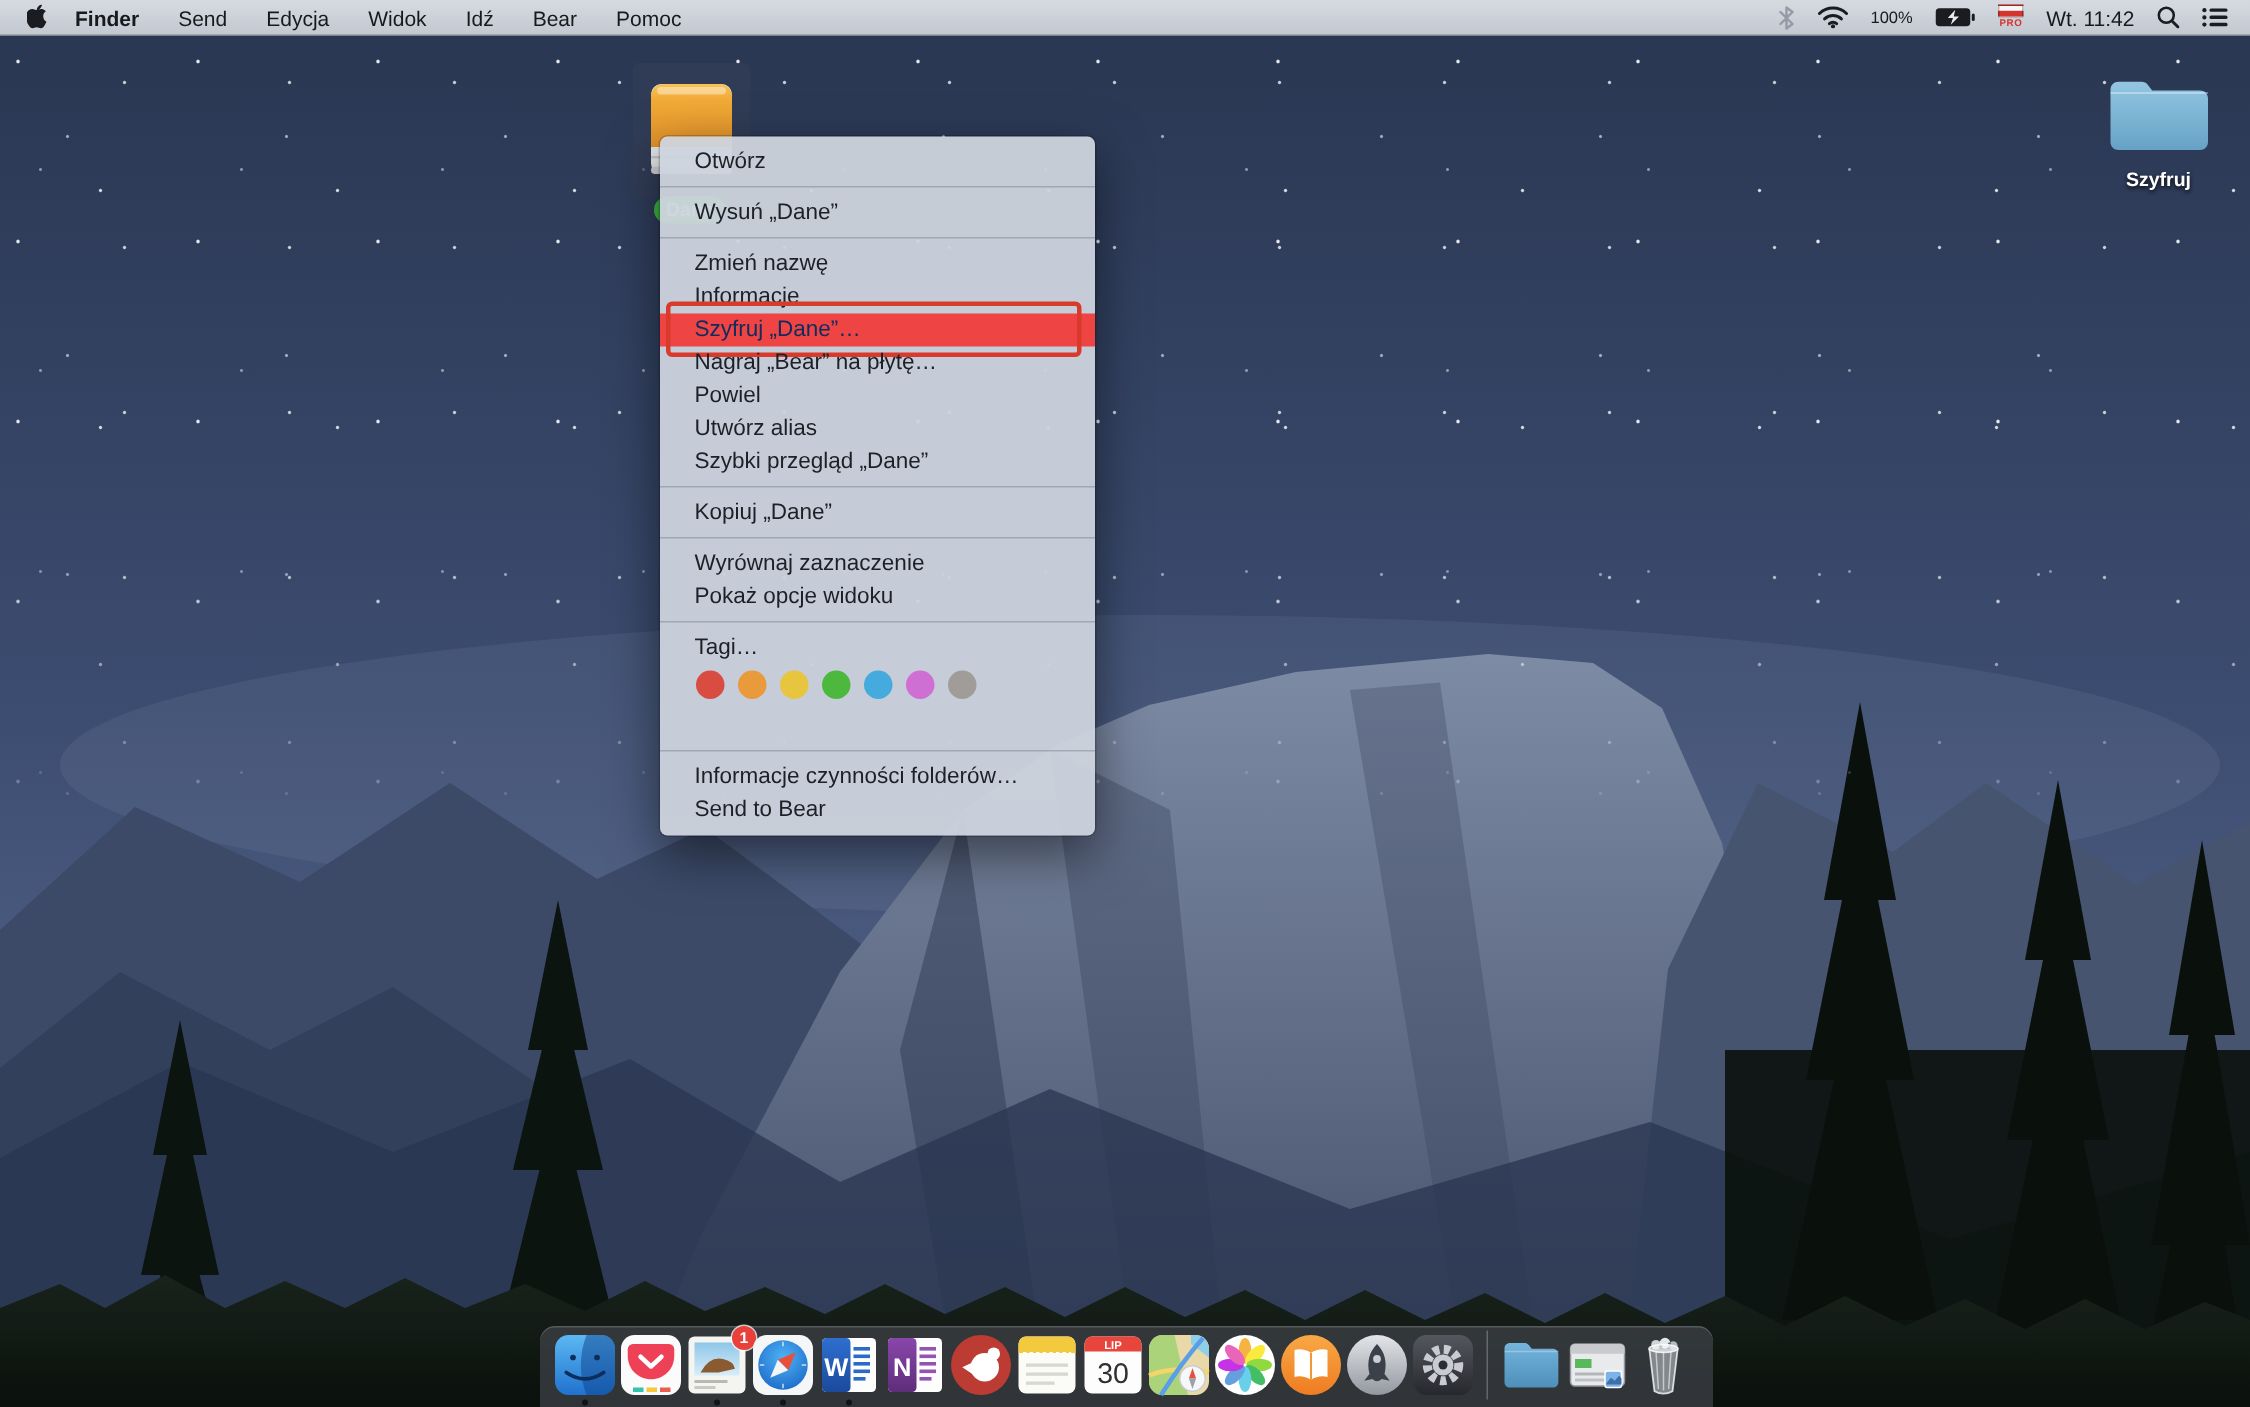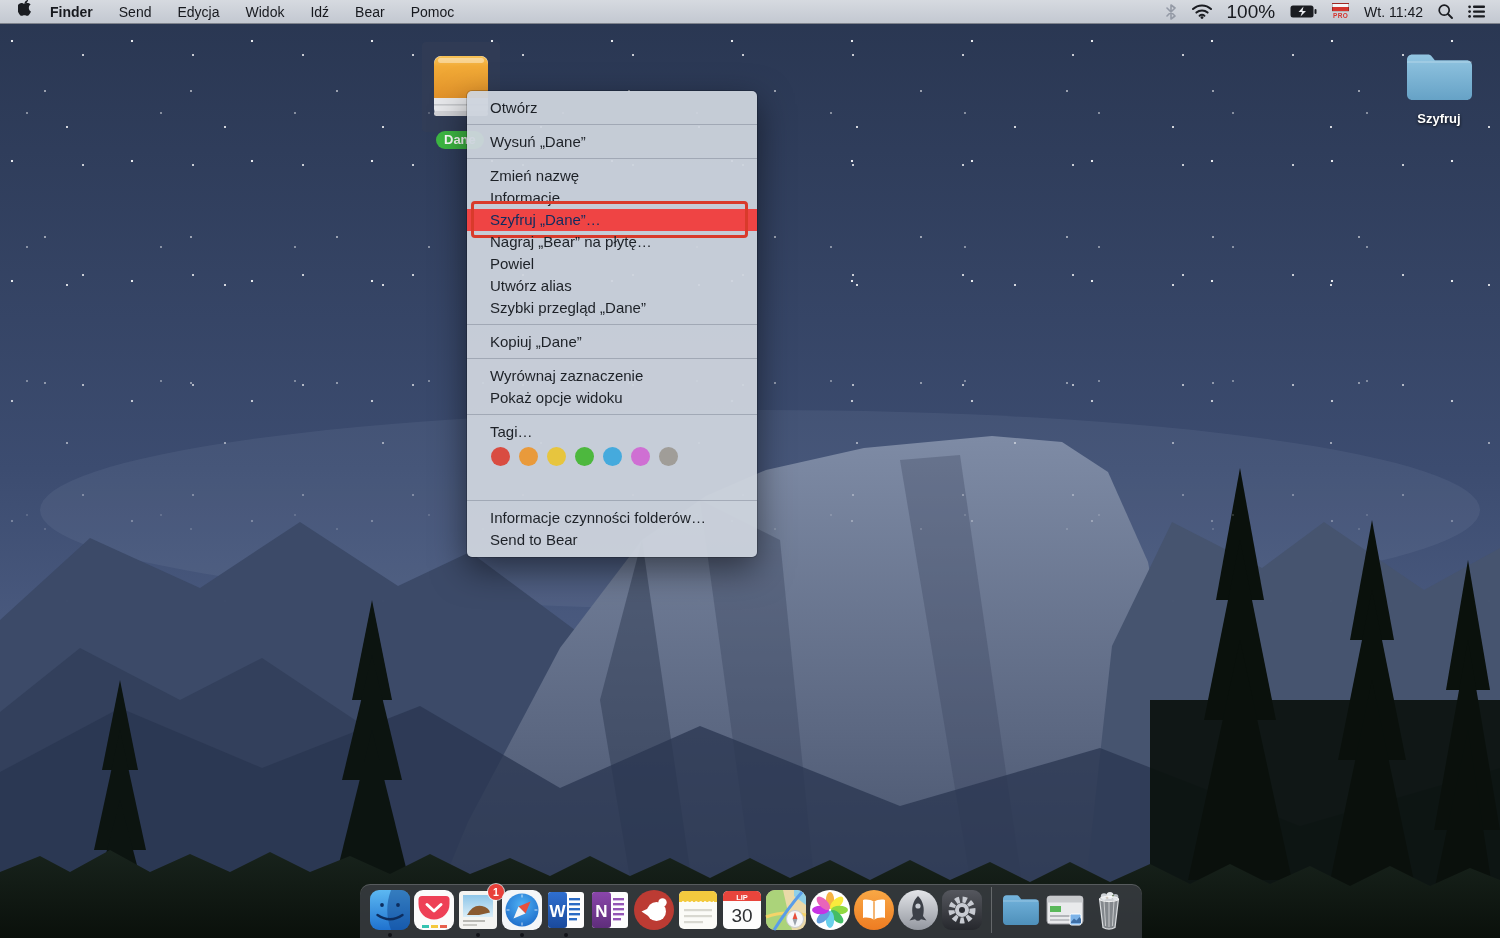--- a/index.html
+++ b/index.html
@@ -18,43 +18,43 @@
       radial-gradient(circle at 103px 53px, rgba(255,255,255,.45) .6px, transparent 1.2px);
     background-size:120px 120px,146px 146px,110px 110px,134px 134px,158px 158px,98px 98px;
     -webkit-mask-image:linear-gradient(to bottom,#000 55%,transparent 100%);
     mask-image:linear-gradient(to bottom,#000 55%,transparent 100%);}
 
   
   .menubar{position:absolute;left:0;top:0;width:100%;height:24px;z-index:60;
     background:linear-gradient(#d6dae0,#c3c8d1);border-bottom:1px solid rgba(20,25,40,.45);
     display:flex;align-items:center;justify-content:space-between;
     font-size:14px;color:#17191e;box-sizing:border-box;}
-  .mb-left{display:flex;align-items:flex-start;height:100%;}
+  .mb-left{display:flex;align-items:center;height:100%;}
   .mb-left .mb-item{padding:0 13px;line-height:24px;}
   .mb-app{font-weight:700;}
   .apple{margin-left:14px;padding:0 4px;display:flex;align-items:center;}
   .mb-right{display:flex;align-items:center;height:100%;gap:15px;padding-right:14px;}
   .mb-right svg{display:block;}
-  .mb-text{font-size:19px;}
+  .mb-text{font-size:11px;}
   .pro-wrap{display:flex;flex-direction:column;align-items:center;line-height:1;gap:1px;}
   .pro-flag{width:17px;height:9px;border:0.5px solid rgba(0,0,0,.25);box-sizing:border-box;
     background:linear-gradient(#f5f6f8 50%,#d4352e 50%);}
   .pro-text{font-size:6.5px;font-weight:700;color:#d4352e;letter-spacing:.4px;}
 
   
   .drive-icon{position:absolute;left:422px;top:42px;width:78px;height:90px;z-index:5;
     background:rgba(52,62,86,.55);border-radius:4px;display:flex;align-items:center;justify-content:center;}
   .drive-label{position:absolute;left:436px;top:131px;z-index:6;background:#3db843;color:#fff;
     font-size:13px;font-weight:700;padding:1px 8px 2px;border-radius:9px;}
   .pictures-icon{position:absolute;left:1401px;top:45px;width:76px;z-index:5;text-align:center;}
   .pictures-label{margin-top:2px;color:#fff;font-size:13px;font-weight:700;
     text-shadow:0 1px 3px rgba(0,0,0,.9);}
 
   
-  .context-menu{position:absolute;left:467px;top:91px;width:290px;z-index:50;
+  .context-menu{position:absolute;left:440px;top:91px;width:290px;z-index:50;
     background:rgba(206,212,221,.95);border-radius:5px;padding:6px 0;box-sizing:border-box;
     box-shadow:0 12px 34px rgba(0,0,0,.5),0 0 0 1px rgba(0,0,0,.18);
     font-size:15px;color:#1d2127;}
   .mi{position:relative;height:22px;line-height:22px;padding:0 10px 0 23px;white-space:nowrap;}
   .mi.highlighted{background:#ef4444;color:#0e2c5f;font-weight:500;}
   .annotation{position:absolute;left:4px;right:9px;top:-8px;bottom:-7px;
     border:3px solid #d93a2b;border-radius:4px;pointer-events:none;}
   .msep{height:1px;background:rgba(45,55,75,.24);margin:5px 0 6px;}
   .tags-row{display:flex;gap:9px;padding:4px 0 2px 24px;margin-bottom:32px;}
   .tag-dot{width:19px;height:19px;border-radius:50%;}

